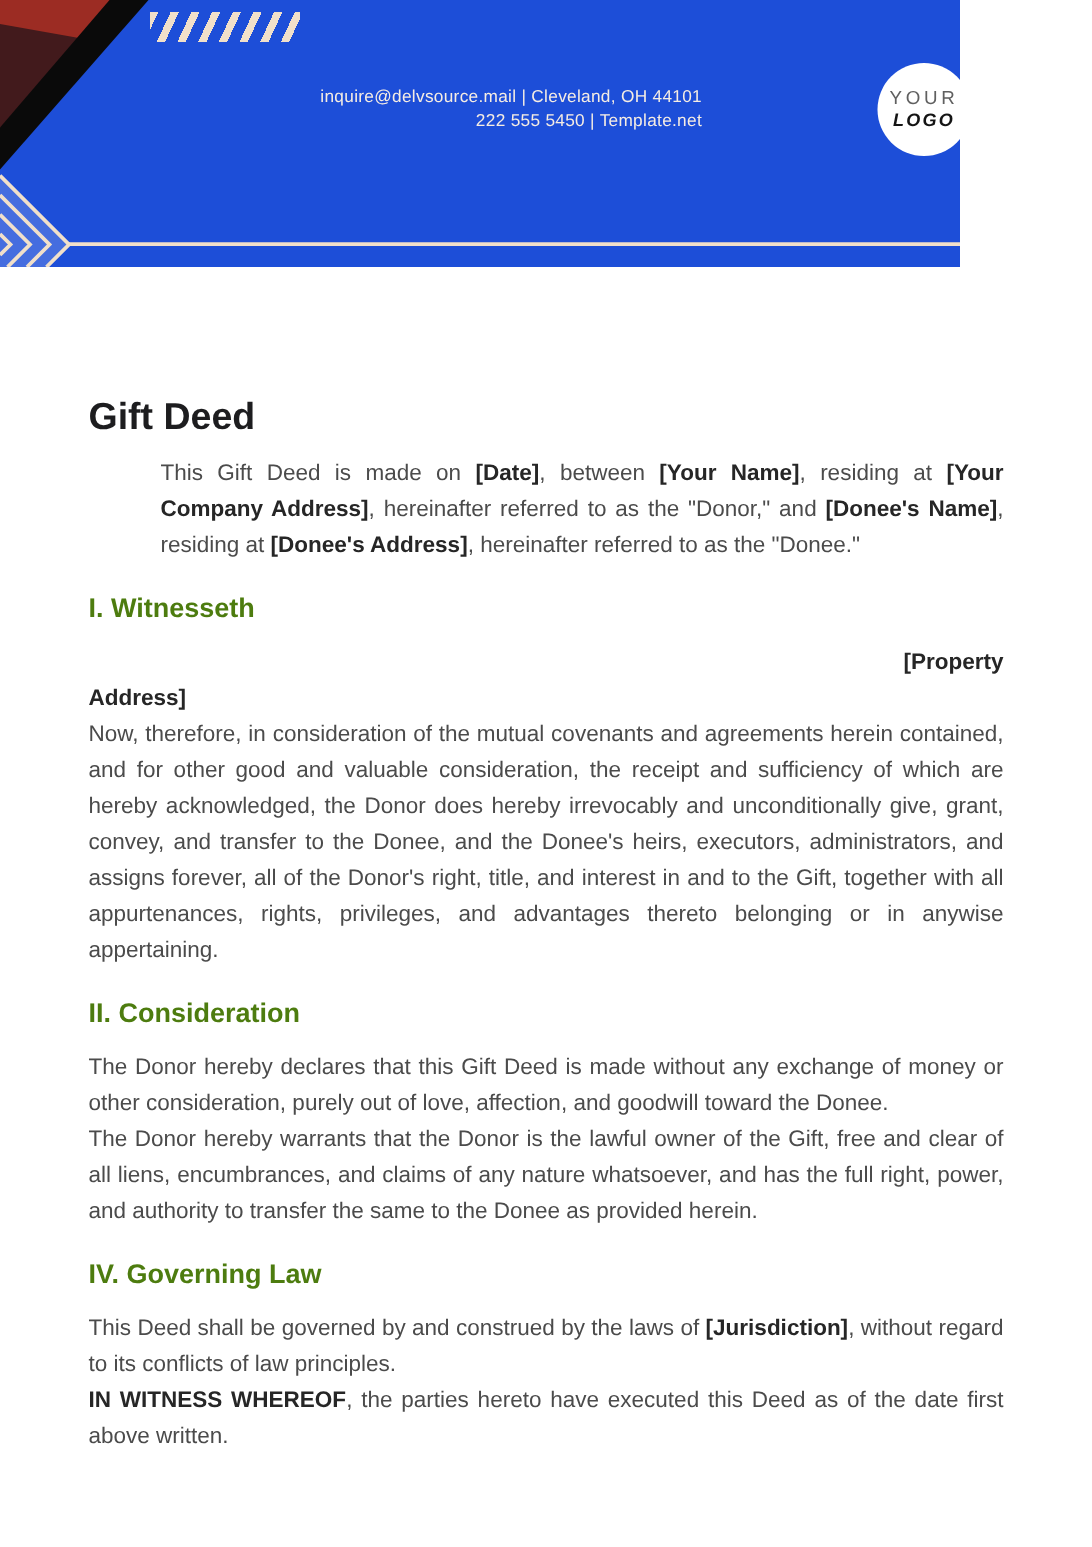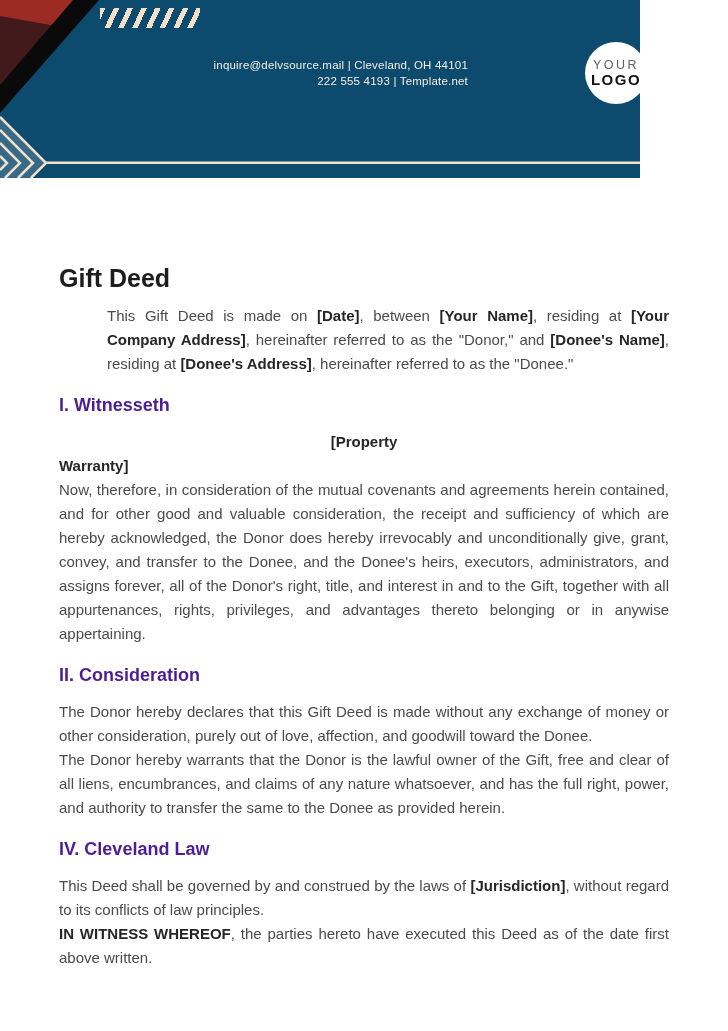--- a/index.html
+++ b/index.html
@@ -1,52 +1,52 @@
 <!DOCTYPE html>
 <html><head>
 <meta charset="utf-8">
 <style>
   * { margin:0; padding:0; box-sizing:border-box; }
   html,body { background:#ffffff; }
   body { font-family:"Liberation Sans", sans-serif; }
   .page { position:relative; width:728px; height:1031px; background:#fff; overflow:hidden; }
 
   
-  .banner { position:relative; width:640px; height:178px; background:#0c4a6e; overflow:hidden; }
+  .banner { position:relative; width:640px; height:178px; background:#1d4ed8; overflow:hidden; }
   .banner svg { position:absolute; inset:0; }
   .slashes {
     position:absolute; left:100px; top:8px; width:100px; height:20px;
     background:repeating-linear-gradient(115deg, #F1E0CA 0 5px, transparent 5px 12.5px);
   }
   .contact {
     position:absolute; top:57px; right:172px; text-align:right;
     color:#F6EDE3; font-size:11.5px; line-height:16px; letter-spacing:.2px;
   }
   .logo-circle {
     position:absolute; left:585px; top:42px; width:62px; height:62px;
     background:#ffffff; border-radius:50%;
     display:flex; flex-direction:column; align-items:center; justify-content:center;
   }
   .logo-top { font-size:12.5px; color:#606060; letter-spacing:2.5px; line-height:14px; }
-  .logo-bottom { font-size:15px; color:#141414; font-weight:800; letter-spacing:1.5px; line-height:16px; }
+  .logo-bottom { font-size:12px; color:#141414; font-weight:800; letter-spacing:1.5px; line-height:16px;font-style:italic; }
 
   
   .doc { padding:0 59px; }
   .doc-title {
     margin:84px 0 10px; 
     font-size:25px; line-height:32px; font-weight:700; color:#1d1d1f;
   }
   .para {
     font-size:15px; line-height:1.6; color:#4b4b4b;
     text-align:justify; margin:0;
   }
-  .para.align-right { text-align:center; }
+  .para.align-right { text-align:right; }
   .para b, .para strong { color:#262626; font-weight:700; }
   .sec-heading {
-    font-size:18px; line-height:22px; font-weight:700; color:#4c1d95;
+    font-size:18px; line-height:22px; font-weight:700; color:#4d7c0f;
     margin:18px 0 14px;
   }
   .intro { margin-bottom:0;margin-left:48px; }
 </style>
 </head>
 <body>
 
 <div class="page">
 
   <div class="banner">
@@ -76,57 +76,57 @@
 
       <polygon points="698,74 728,44 728,178 662,178" fill="#421A1C"></polygon>
       <polygon points="728,122 728,178 674,178" fill="#9C2C23"></polygon>
       <polygon points="694,76 717,99 669,178 643,178" fill="#0A0A0A"></polygon>
     </svg>
 
     <div class="slashes"></div>
 
     <div class="contact">
       <div>inquire@delvsource.mail  |  Cleveland, OH 44101</div>
-      <div>222 555 4193  |  Template.net</div>
+      <div>222 555 5450  |  Template.net</div>
     </div>
 
     <div class="logo-circle">
       <span class="logo-top">YOUR</span>
       <span class="logo-bottom">LOGO</span>
     </div>
   </div>
 
   <div class="doc">
     <h1 class="doc-title">Gift Deed</h1>
 
     <p class="para intro">This Gift Deed is made on <strong>[Date]</strong>, between <strong>[Your Name]</strong>, residing at <strong>[Your Company Address]</strong>, hereinafter referred to as the "Donor," and <strong>[Donee's Name]</strong>, residing at <strong>[Donee's Address]</strong>, hereinafter referred to as the "Donee."</p>
 
     <section>
       <h2 class="sec-heading">I. Witnesseth</h2>
       <div>
           <p class="para align-right"><strong>[Property</strong></p>
-          <p class="para"><strong>Warranty]</strong></p>
+          <p class="para"><strong>Address]</strong></p>
           <p class="para">Now, therefore, in consideration of the mutual covenants and agreements herein contained, and for other good and valuable consideration, the receipt and sufficiency of which are hereby acknowledged, the Donor does hereby irrevocably and unconditionally give, grant, convey, and transfer to the Donee, and the Donee's heirs, executors, administrators, and assigns forever, all of the Donor's right, title, and interest in and to the Gift, together with all appurtenances, rights, privileges, and advantages thereto belonging or in anywise appertaining.</p>
         </div>
     </section>
 
     <section>
       <h2 class="sec-heading">II. Consideration</h2>
       <div>
           <p class="para">The Donor hereby declares that this Gift Deed is made without any exchange of money or other consideration, purely out of love, affection, and goodwill toward the Donee.</p>
         </div>
     </section>
 
     <section>
       <div>
           <p class="para">The Donor hereby warrants that the Donor is the lawful owner of the Gift, free and clear of all liens, encumbrances, and claims of any nature whatsoever, and has the full right, power, and authority to transfer the same to the Donee as provided herein.</p>
         </div>
     </section>
 
     <section>
-      <h2 class="sec-heading">IV. Cleveland Law</h2>
+      <h2 class="sec-heading">IV. Governing Law</h2>
       <div>
           <p class="para">This Deed shall be governed by and construed by the laws of <strong>[Jurisdiction]</strong>, without regard to its conflicts of law principles.</p>
           <p class="para"><strong>IN WITNESS WHEREOF</strong>, the parties hereto have executed this Deed as of the date first above written.</p>
         </div>
     </section>
   </div>
 </div>
 
 </body></html>

